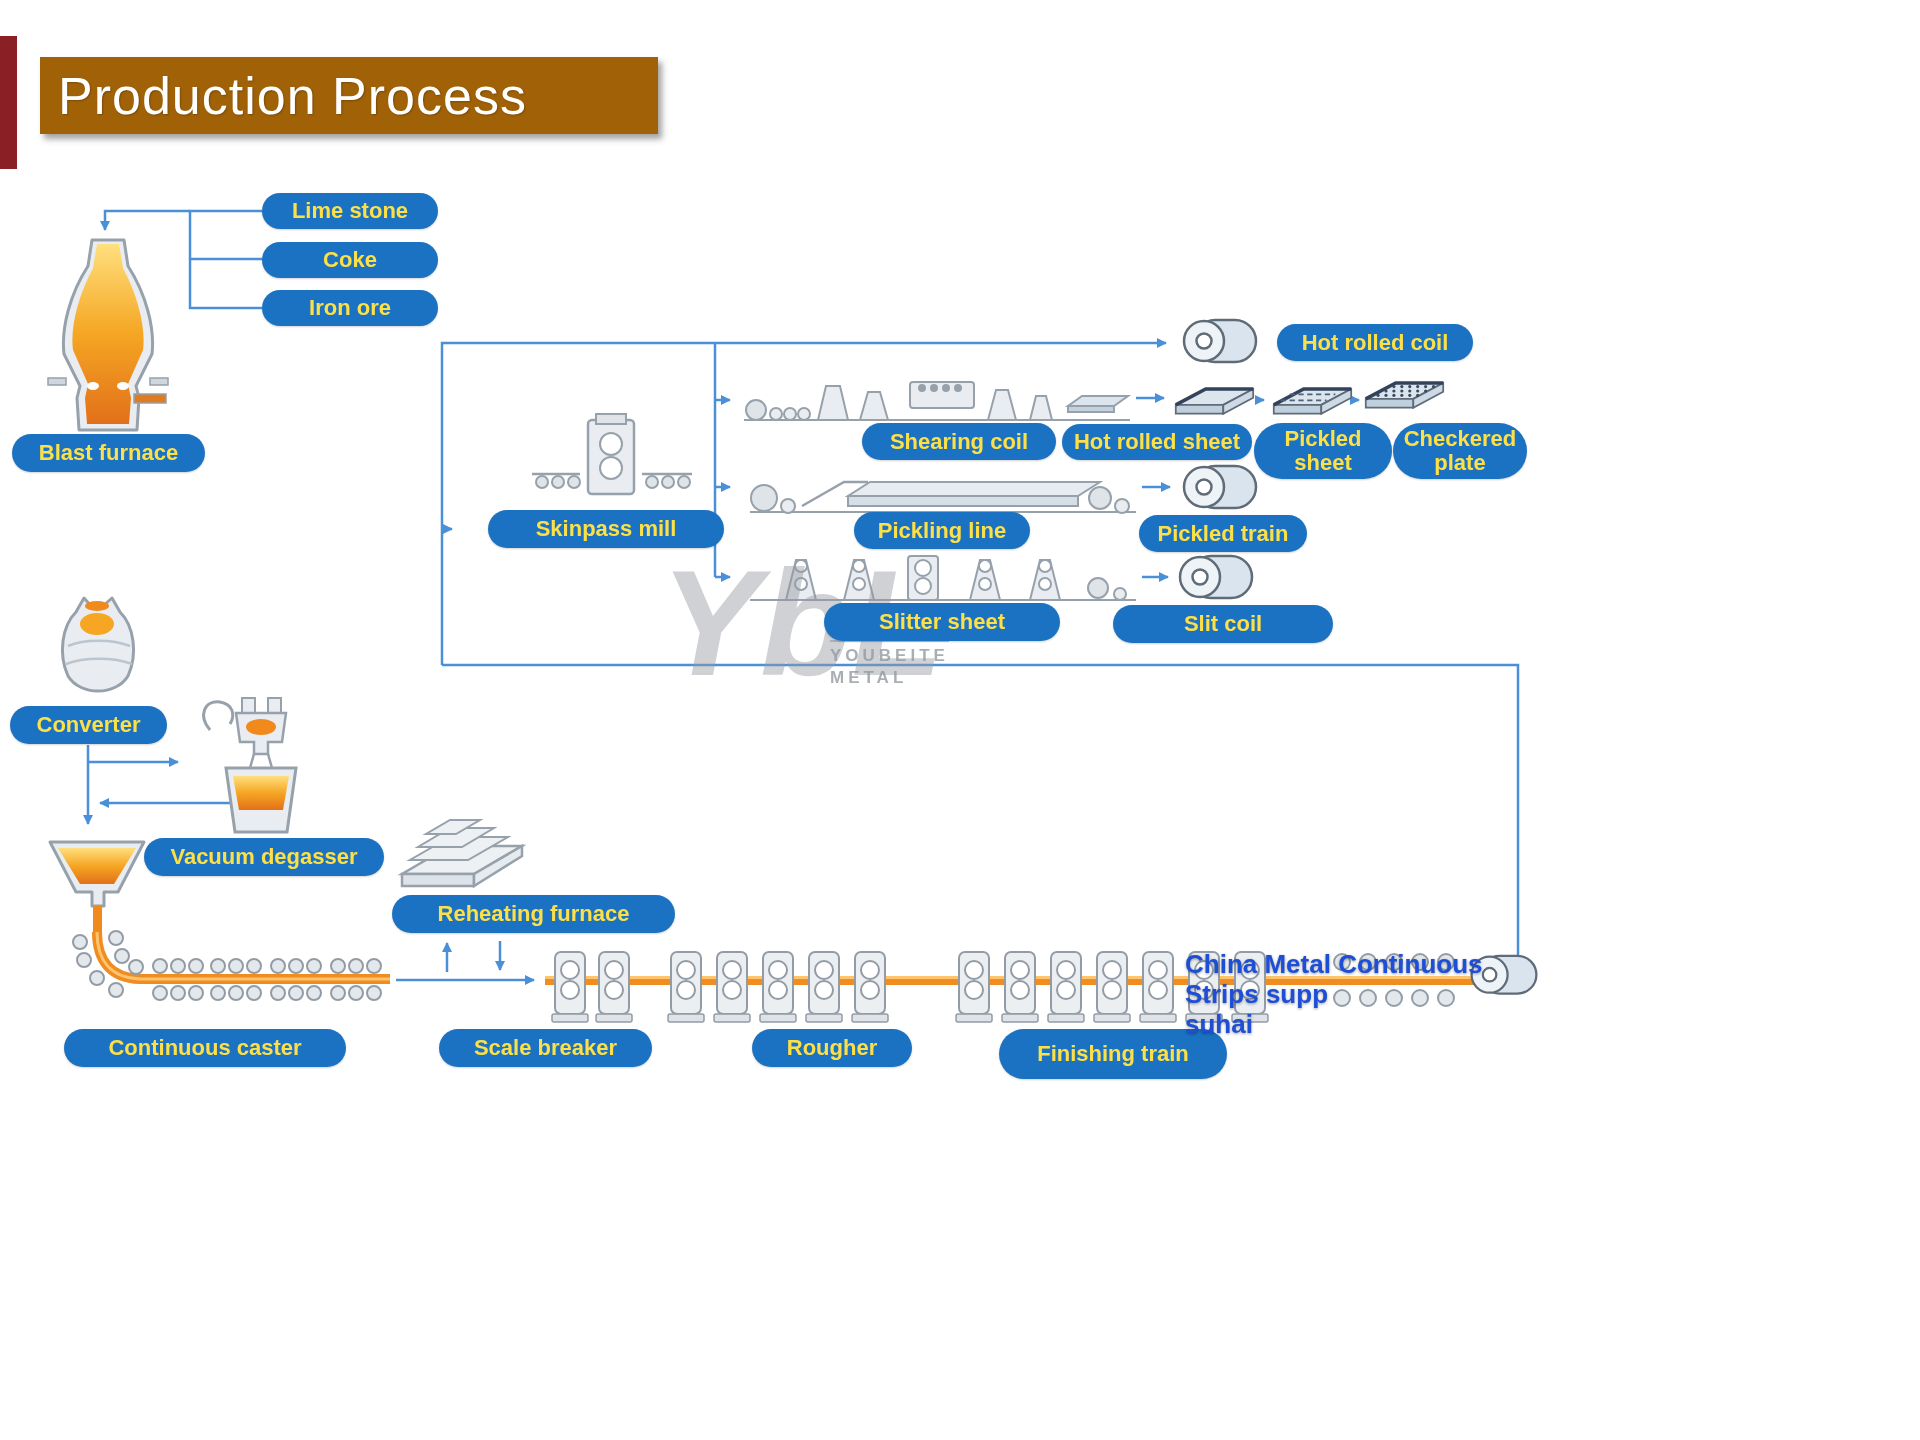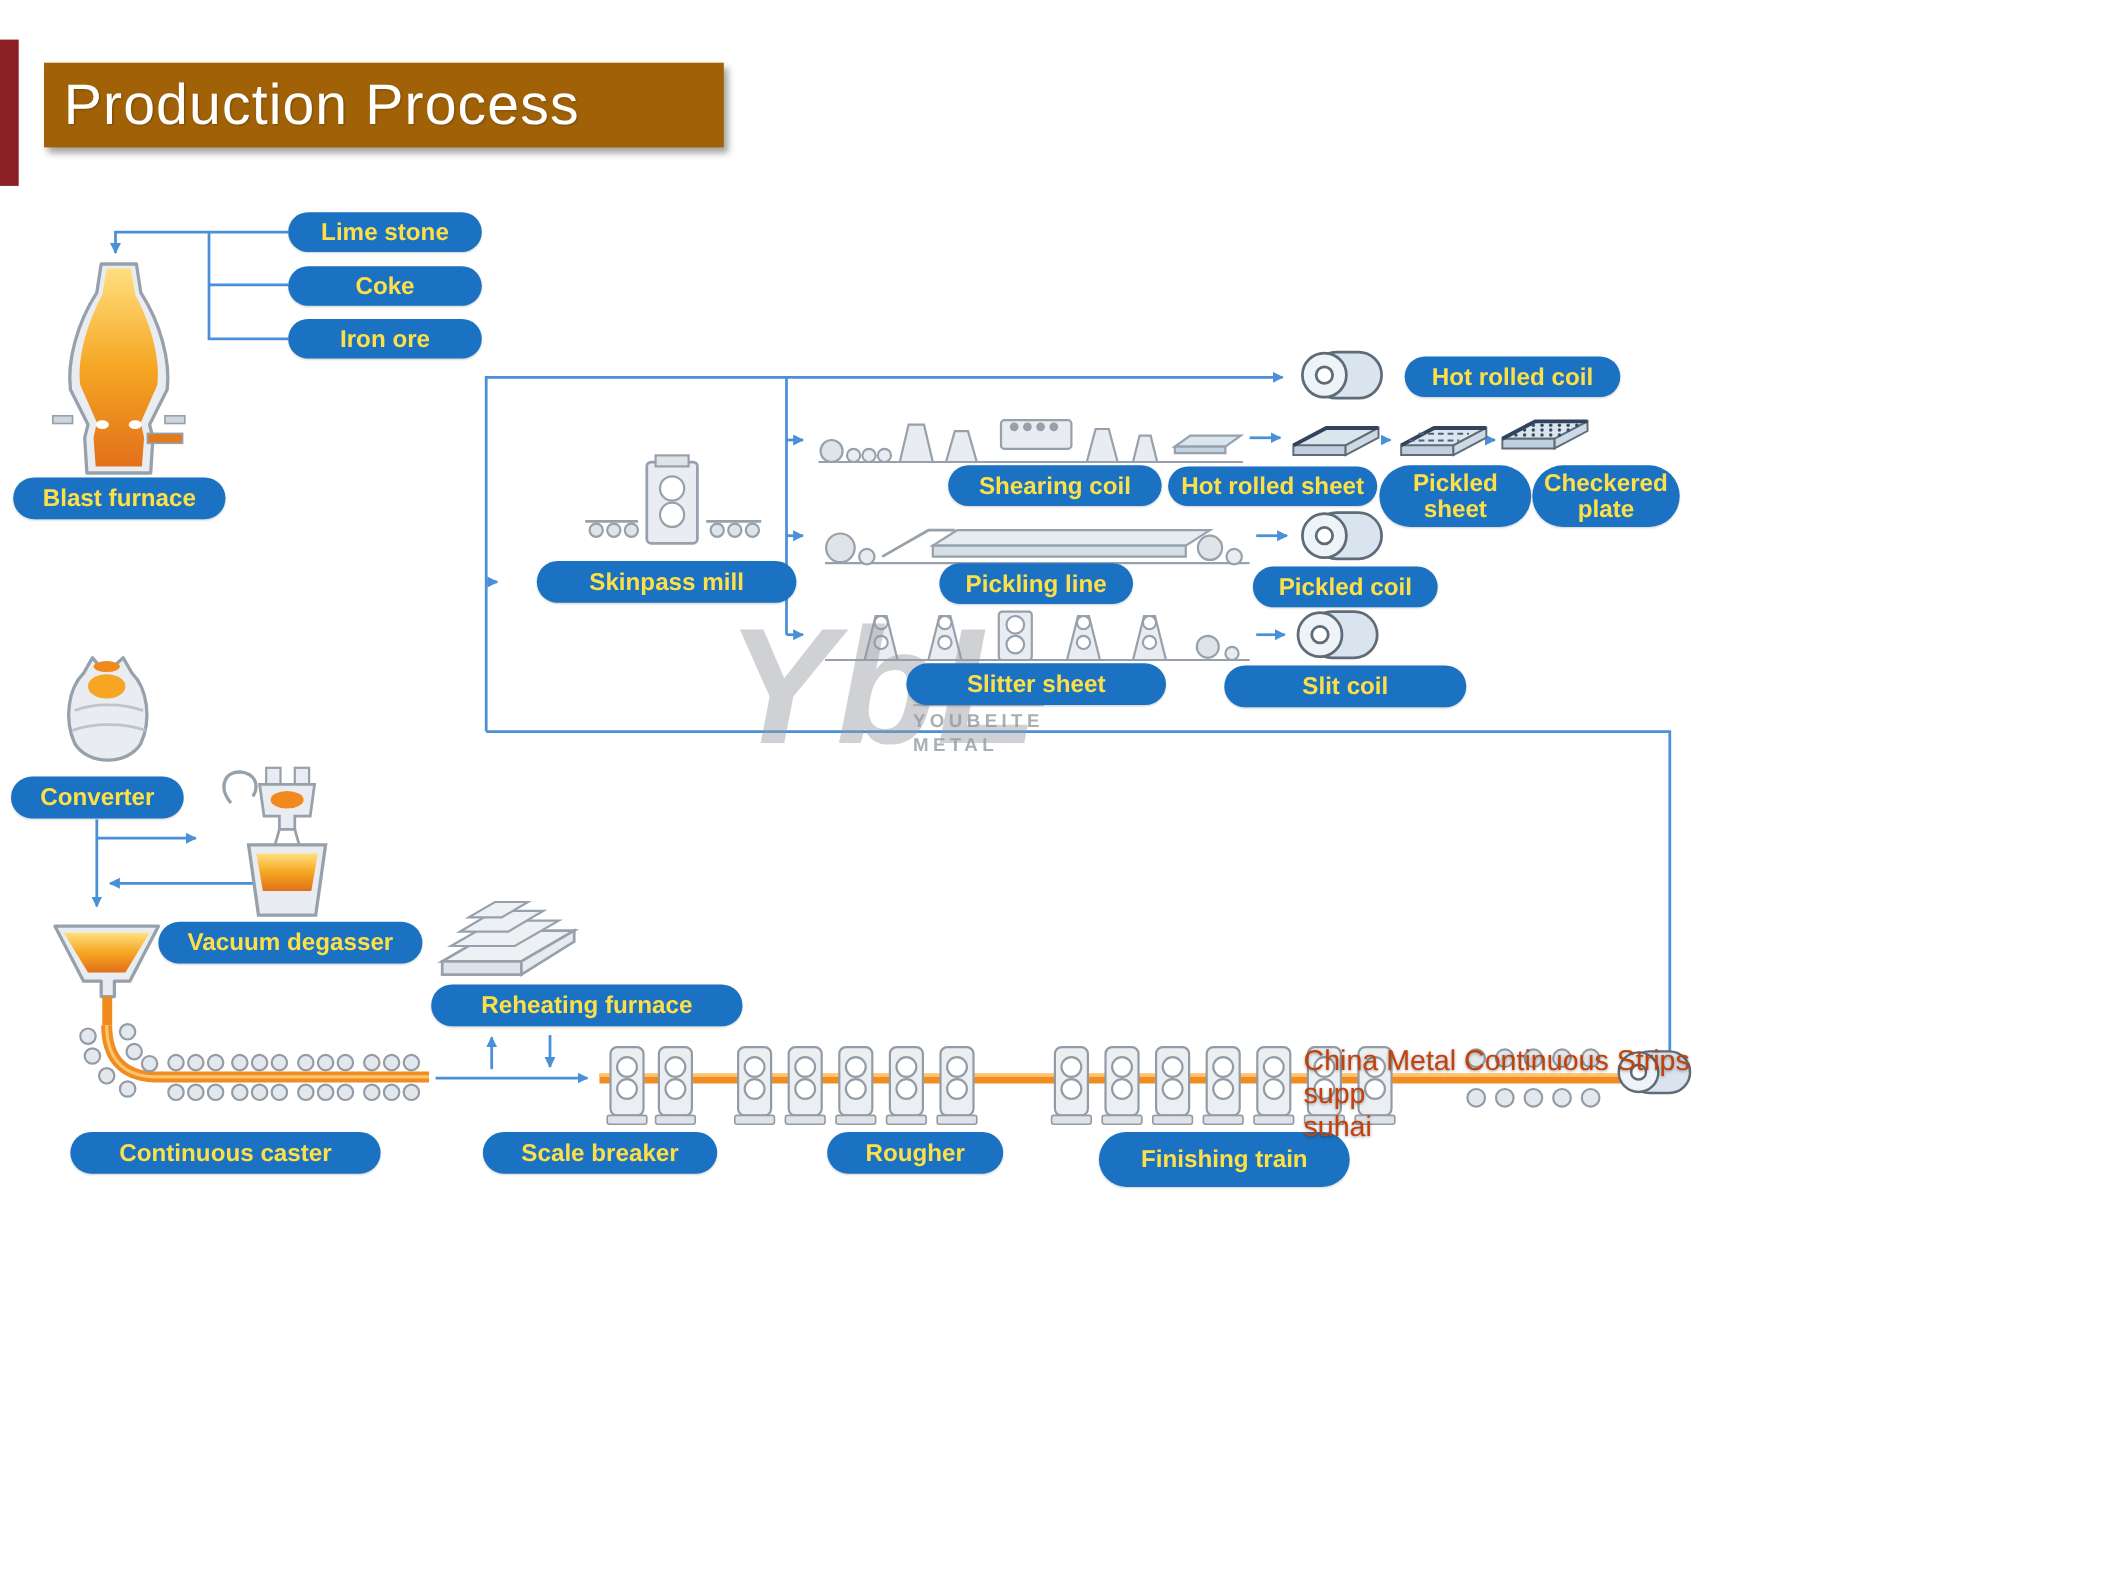--- a/index.html
+++ b/index.html
@@ -25,22 +25,22 @@
   }
   #diagram-svg{position:absolute;left:0;top:0;z-index:1;}
   .watermark{position:absolute;z-index:2;color:rgba(148,154,160,.45);pointer-events:none;}
   .wm-logo{font-size:150px;font-weight:900;font-style:italic;line-height:1;}
   .wm-brand{
     position:absolute;left:170px;top:92px;color:rgba(148,154,160,.8);
     font-size:17px;font-weight:700;letter-spacing:4px;border-top:2px solid rgba(148,154,160,.6);
     padding-top:3px;line-height:1.3;
   }
   .overlay-text{
-    position:absolute;left:1185px;top:950px;width:360px;z-index:4;color:#c2410c;
-    font-size:26px;font-weight:400;line-height:1.15;text-shadow:0 1px 3px rgba(0,0,0,.4);
+    position:absolute;left:1185px;top:950px;width:360px;z-index:4;color:#1d4ed8;
+    font-size:26px;font-weight:700;line-height:1.15;text-shadow:0 1px 3px rgba(0,0,0,.4);
   }
 </style>
 </head>
 <body>
 
 <div id="canvas">
 
   <div class="accent-bar"></div>
   <div class="title-bar">Production Process</div>
 
@@ -340,18 +340,18 @@
   <div class="pill" style="left:392px;top:895px;width:283px;height:38px">Reheating furnace</div>
   <div class="pill" style="left:439px;top:1029px;width:213px;height:38px">Scale breaker</div>
   <div class="pill" style="left:752px;top:1029px;width:160px;height:38px">Rougher</div>
   <div class="pill" style="left:999px;top:1029px;width:228px;height:50px">Finishing train</div>
   <div class="pill" style="left:488px;top:510px;width:236px;height:38px">Skinpass mill</div>
   <div class="pill" style="left:862px;top:423px;width:194px;height:37px">Shearing coil</div>
   <div class="pill" style="left:1062px;top:424px;width:190px;height:36px">Hot rolled sheet</div>
   <div class="pill" style="left:1254px;top:423px;width:138px;height:56px">Pickled sheet</div>
   <div class="pill" style="left:1393px;top:423px;width:134px;height:56px">Checkered plate</div>
   <div class="pill" style="left:854px;top:512px;width:176px;height:37px">Pickling line</div>
-  <div class="pill" style="left:1139px;top:515px;width:168px;height:37px">Pickled coil</div>
+  <div class="pill" style="left:1139px;top:515px;width:168px;height:37px">Pickled train</div>
   <div class="pill" style="left:824px;top:603px;width:236px;height:38px">Slitter sheet</div>
   <div class="pill" style="left:1113px;top:605px;width:220px;height:38px">Slit coil</div>
   <div class="pill" style="left:1277px;top:324px;width:196px;height:37px">Hot rolled coil</div>
 
 </div>
 
 </body></html>

